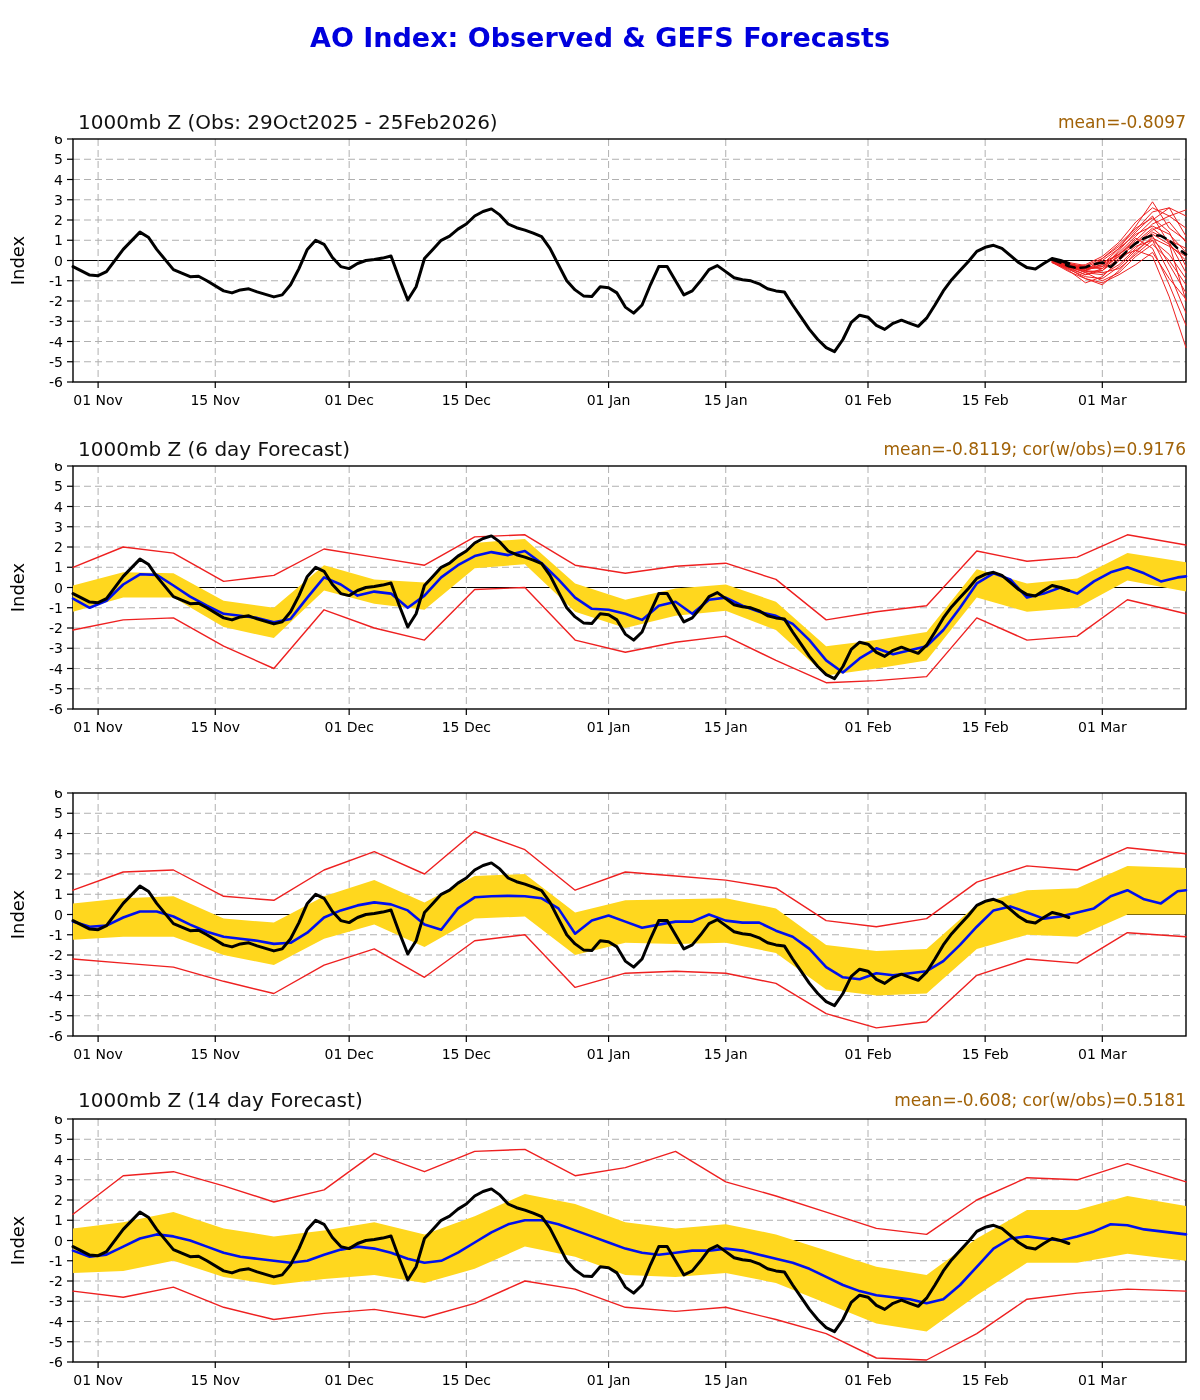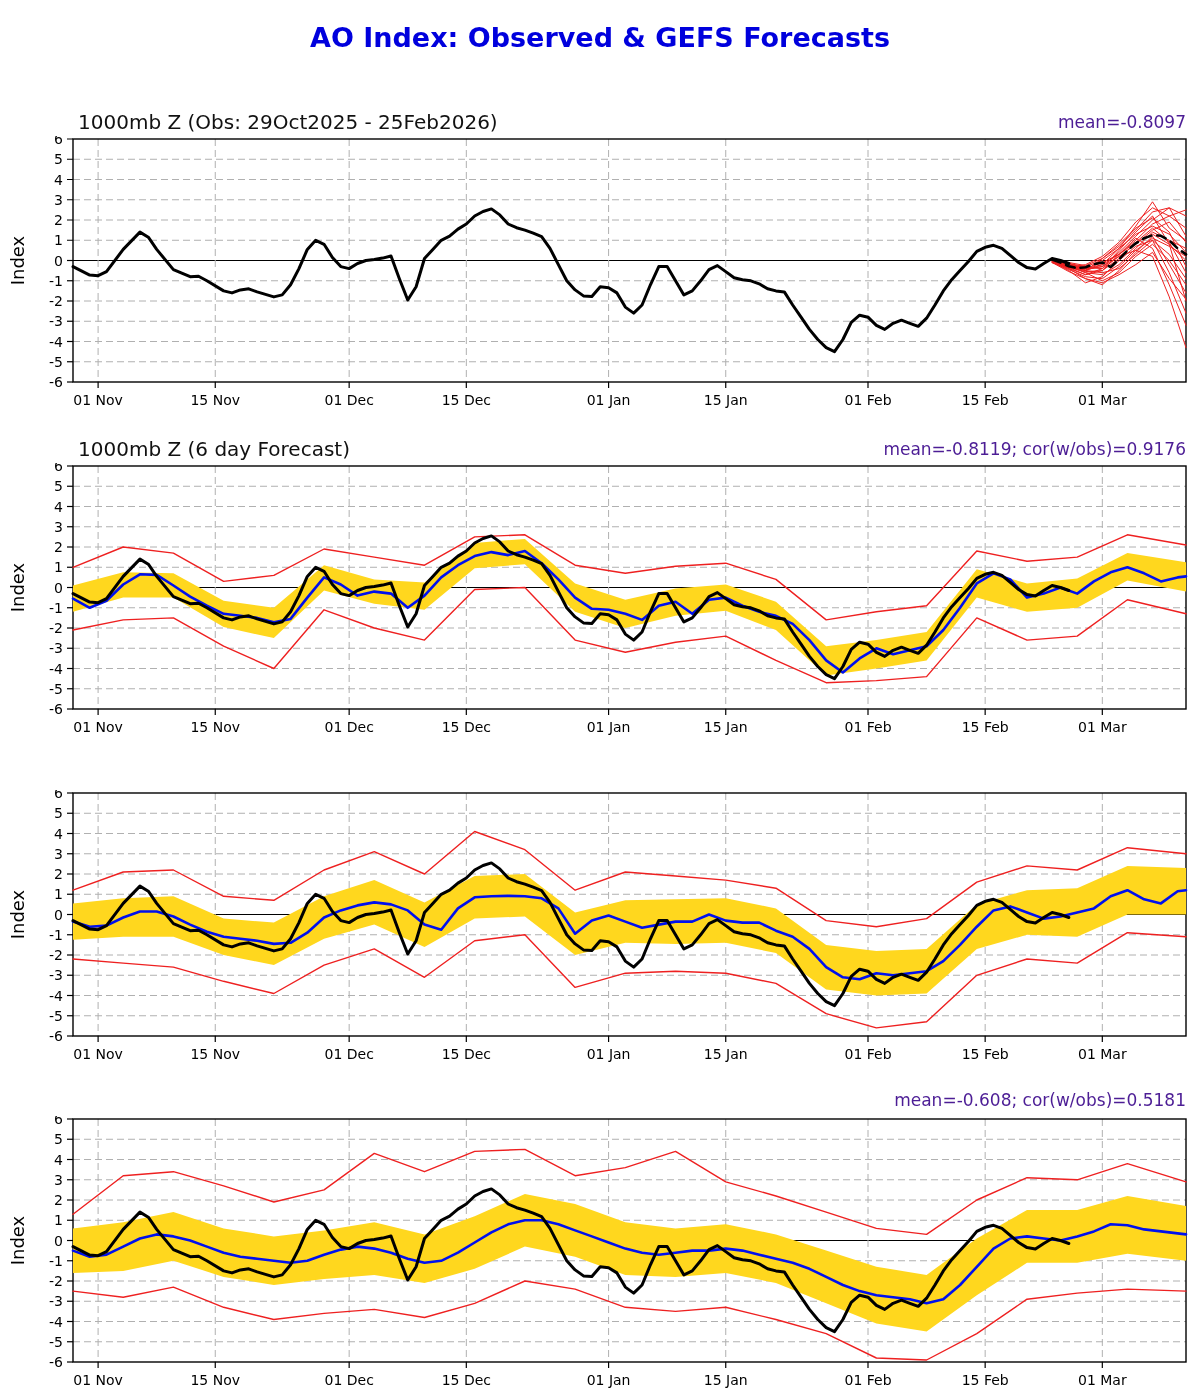--- a/index.html
+++ b/index.html
@@ -1,22 +1,22 @@
 <!DOCTYPE html>
 <html><head>
 <meta charset="utf-8">
 <style>
   html,body{margin:0;padding:0;background:#ffffff;}
   .page{position:relative;width:1200px;height:1400px;background:#ffffff;
-        font-family:"DejaVu Sans","Liberation Sans",sans-serif;overflow:hidden;border-radius:6px;}
+        font-family:"DejaVu Sans","Liberation Sans",sans-serif;overflow:hidden;}
   .main-title{position:absolute;top:22px;left:0;width:1200px;text-align:center;
         font-size:27px;font-weight:bold;}
   .panel-header{position:absolute;left:0;width:1200px;height:28px;}
   .panel-title{position:absolute;left:78px;top:0;font-size:20px;color:#111;white-space:nowrap;}
-  .panel-annot{position:absolute;right:14px;top:2px;font-size:17px;color:#4c1d95;white-space:nowrap;}
+  .panel-annot{position:absolute;right:14px;top:2px;font-size:17px;color:#a16207;white-space:nowrap;}
   .chart-svg{position:absolute;left:0;width:1200px;height:276px;}
   svg text{font-family:"DejaVu Sans","Liberation Sans",sans-serif;}
 </style>
 </head>
 <body>
 
 <div class="page">
   <div class="main-title" id="main-title" style="color: rgb(0, 0, 221);">AO Index: Observed &amp; GEFS Forecasts</div>
 
   <div class="panel-header" style="top:110px;">
@@ -260,20 +260,21 @@
       <rect x="73" y="3" width="1113" height="243" fill="none" stroke="#000" stroke-width="1.4"></rect>
       <text x="24" y="124.5" text-anchor="middle" font-size="18" transform="rotate(-90 24 124.5)">Index</text>
       <polygon points="73,113.4 123.21052631578948,108.3 173.42105263157896,106.3 223.6315789473684,128.6 273.8421052631579,132.6 324.0526315789474,106.3 374.2631578947368,90.1 424.4736842105263,112.4 474.6842105263158,86.0 524.8947368421052,84.0 575.1052631578948,122.5 625.3157894736842,110.3 675.5263157894736,109.3 725.7368421052631,108.3 775.9473684210526,118.4 826.1578947368421,154.9 876.3684210526316,160.9 926.578947368421,158.9 976.7894736842105,114.4 1027,100.2 1077.2105263157896,98.2 1127.421052631579,75.9 1186,77.9 1186,124.5 1127.421052631579,124.5 1077.2105263157896,146.8 1027,144.8 976.7894736842105,158.9 926.578947368421,203.5 876.3684210526316,205.5 826.1578947368421,199.4 775.9473684210526,163.0 725.7368421052631,152.8 675.5263157894736,153.9 625.3157894736842,152.8 575.1052631578948,165.0 524.8947368421052,126.5 474.6842105263158,128.6 424.4736842105263,156.9 374.2631578947368,134.6 324.0526315789474,148.8 273.8421052631579,175.1 223.6315789473684,165.0 173.42105263157896,146.8 123.21052631578948,146.8 73,149.8" fill="#ffd71e" stroke="none"></polygon>
       <polyline points="73,100.2 123.21052631578948,82.0 173.42105263157896,80.0 223.6315789473684,106.3 273.8421052631579,110.3 324.0526315789474,80.0 374.2631578947368,61.7 424.4736842105263,84.0 474.6842105263158,41.5 524.8947368421052,59.7 575.1052631578948,100.2 625.3157894736842,82.0 675.5263157894736,86.0 725.7368421052631,90.1 775.9473684210526,98.2 826.1578947368421,130.6 876.3684210526316,136.7 926.578947368421,128.6 976.7894736842105,92.1 1027,75.9 1077.2105263157896,80.0 1127.421052631579,57.7 1186,63.8" fill="none" stroke="#ee2020" stroke-width="1.4" stroke-linejoin="round" stroke-linecap="round"></polyline>
       <polyline points="73,169.0 123.21052631578948,173.1 173.42105263157896,177.1 223.6315789473684,191.3 273.8421052631579,203.5 324.0526315789474,175.1 374.2631578947368,158.9 424.4736842105263,187.3 474.6842105263158,150.8 524.8947368421052,144.8 575.1052631578948,197.4 625.3157894736842,183.2 675.5263157894736,181.2 725.7368421052631,183.2 775.9473684210526,193.4 826.1578947368421,223.7 876.3684210526316,237.9 926.578947368421,231.8 976.7894736842105,185.3 1027,169.0 1077.2105263157896,173.1 1127.421052631579,142.7 1186,146.8" fill="none" stroke="#ee2020" stroke-width="1.4" stroke-linejoin="round" stroke-linecap="round"></polyline>
       <polyline points="73,131.6 89.73684210526315,136.7 106.47368421052632,135.6 123.21052631578948,127.5 139.94736842105263,121.5 156.68421052631578,121.5 173.42105263157896,126.5 190.1578947368421,134.6 206.89473684210526,141.7 223.6315789473684,146.8 240.3684210526316,148.8 257.10526315789474,150.8 273.8421052631579,153.9 290.57894736842104,152.8 307.3157894736842,142.7 324.0526315789474,127.5 340.7894736842105,120.4 357.5263157894737,115.4 374.2631578947368,112.4 391,114.4 407.7368421052632,120.4 424.4736842105263,134.6 441.2105263157895,139.7 457.94736842105266,118.4 474.6842105263158,107.3 491.42105263157896,106.3 508.1578947368421,105.9 524.8947368421052,106.3 541.6315789473684,108.3 558.3684210526316,118.4 575.1052631578948,143.7 591.8421052631579,130.6 608.578947368421,125.5 625.3157894736842,131.6 642.0526315789474,137.7 658.7894736842105,134.6 675.5263157894736,131.6 692.2631578947369,131.6 709,124.5 725.7368421052631,130.6 742.4736842105264,132.6 759.2105263157895,132.6 775.9473684210526,140.7 792.6842105263158,146.8 809.421052631579,158.9 826.1578947368421,177.1 842.8947368421053,187.3 859.6315789473684,189.3 876.3684210526316,183.2 893.1052631578947,185.3 909.8421052631579,183.2 926.578947368421,181.2 943.3157894736842,171.1 960.0526315789474,154.9 976.7894736842105,136.7 993.5263157894736,120.4 1010.2631578947369,116.4 1027,122.5 1043.7368421052631,128.6 1060.4736842105262,126.5 1077.2105263157896,122.5 1093.9473684210525,118.4 1110.6842105263158,106.3 1127.421052631579,100.2 1144.157894736842,109.3 1160.8947368421052,113.4 1177.6315789473683,101.2 1186,100.2" fill="none" stroke="#0010ee" stroke-width="2.6" stroke-linejoin="round" stroke-linecap="round"></polyline>
       <polyline points="73,130.6 89.73684210526315,139.1 98.10526315789474,139.7 106.47368421052632,135.6 123.21052631578948,113.4 139.94736842105263,96.1 148.31578947368422,101.2 156.68421052631578,113.4 173.42105263157896,133.6 190.1578947368421,140.7 198.5263157894737,140.3 206.89473684210526,144.8 223.6315789473684,154.9 232,156.9 240.3684210526316,153.9 248.73684210526315,152.8 257.10526315789474,155.9 273.8421052631579,160.9 282.2105263157895,158.9 290.57894736842104,148.8 298.9473684210526,132.6 307.3157894736842,113.4 315.6842105263158,104.3 324.0526315789474,108.3 332.42105263157896,121.5 340.7894736842105,130.6 349.1578947368421,132.6 357.5263157894737,127.5 365.89473684210526,124.5 374.2631578947368,123.5 382.63157894736844,122.1 391,120.0 399.36842105263156,142.7 407.7368421052632,164.0 416.10526315789474,150.8 424.4736842105263,122.5 432.8421052631579,113.4 441.2105263157895,104.3 449.57894736842104,100.2 457.94736842105266,93.1 466.3157894736842,88.0 474.6842105263158,80.0 483.05263157894734,75.5 491.42105263157896,72.9 499.7894736842105,78.9 508.1578947368421,88.0 516.5263157894738,91.7 524.8947368421052,94.1 533.2631578947369,97.2 541.6315789473684,100.6 550,112.4 558.3684210526316,128.6 566.7368421052631,144.8 575.1052631578948,153.9 583.4736842105262,159.9 591.8421052631579,160.5 600.2105263157895,150.8 608.578947368421,151.8 616.9473684210526,156.9 625.3157894736842,171.1 633.6842105263158,177.1 642.0526315789474,169.0 650.421052631579,148.8 658.7894736842105,130.6 667.1578947368421,130.6 675.5263157894736,144.8 683.8947368421053,158.9 692.2631578947369,154.9 700.6315789473684,144.8 709,133.6 717.3684210526316,129.6 725.7368421052631,135.6 734.1052631578947,141.7 742.4736842105264,143.7 750.8421052631579,144.8 759.2105263157895,147.8 767.578947368421,152.8 775.9473684210526,154.9 784.3157894736842,155.9 792.6842105263158,169.0 801.0526315789474,181.2 809.421052631579,193.4 817.7894736842105,203.5 826.1578947368421,211.6 834.5263157894736,215.6 842.8947368421053,203.5 851.2631578947369,186.3 859.6315789473684,179.2 868,181.2 876.3684210526316,189.3 884.7368421052631,193.4 893.1052631578947,187.3 901.4736842105264,184.2 909.8421052631579,187.3 918.2105263157895,190.3 926.578947368421,182.2 934.9473684210526,169.0 943.3157894736842,154.9 951.6842105263158,143.7 960.0526315789474,134.6 968.421052631579,125.5 976.7894736842105,115.4 985.1578947368421,111.3 993.5263157894736,109.3 1001.8947368421053,112.4 1010.2631578947369,119.4 1018.6315789473684,126.5 1027,131.6 1035.3684210526317,133.0 1043.7368421052631,127.5 1052.1052631578946,122.5 1060.4736842105262,124.5 1068.842105263158,127.5" fill="none" stroke="#000000" stroke-width="3" stroke-linejoin="round" stroke-linecap="round"></polyline>
     </svg>
 
   <div class="panel-header" style="top:1088px;">
+    <span class="panel-title">1000mb Z (14 day Forecast)</span>
     <span class="panel-annot">mean=-0.608; cor(w/obs)=0.5181</span>
   </div>
   <svg class="chart-svg" id="chart3" style="top:1116px;" viewBox="0 0 1200 276">
       <line x1="67" x2="73" y1="246" y2="246" stroke="#000" stroke-width="1.2"></line>
       <text x="63" y="251" text-anchor="end" font-size="14">-6</text>
       <line x1="73" x2="1186" y1="225.75" y2="225.75" stroke="#b0b0b0" stroke-width="1" stroke-dasharray="7,4"></line>
       <line x1="67" x2="73" y1="225.75" y2="225.75" stroke="#000" stroke-width="1.2"></line>
       <text x="63" y="230.75" text-anchor="end" font-size="14">-5</text>
       <line x1="73" x2="1186" y1="205.5" y2="205.5" stroke="#b0b0b0" stroke-width="1" stroke-dasharray="7,4"></line>
       <line x1="67" x2="73" y1="205.5" y2="205.5" stroke="#000" stroke-width="1.2"></line>

